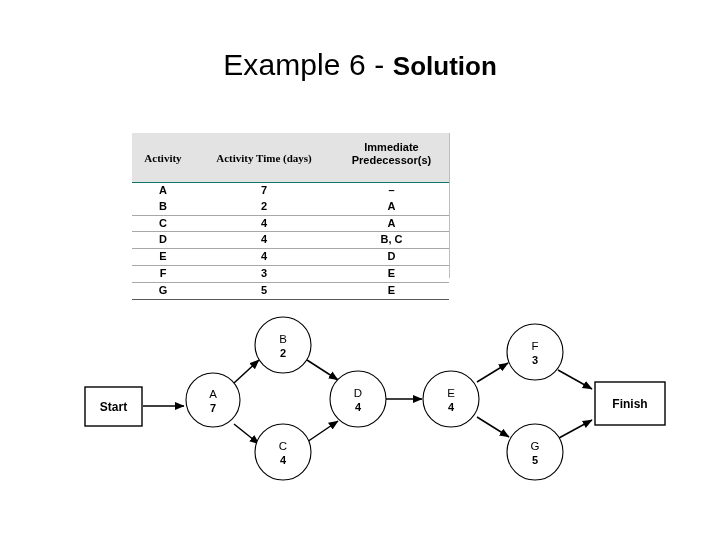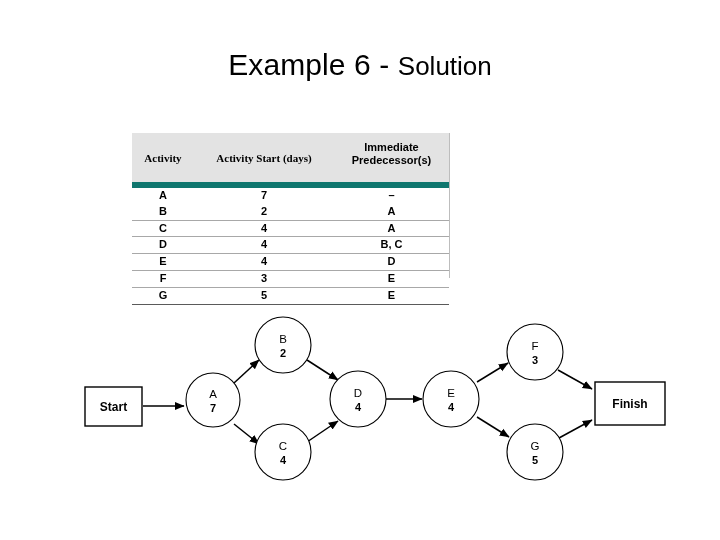--- a/index.html
+++ b/index.html
@@ -26,21 +26,21 @@
     text-align: center;
     white-space: nowrap;
   }
   #slide-title .title-main {
     font-size: 30px;
     font-weight: normal;
     letter-spacing: 0.1px;
   }
   #slide-title .title-sub {
     font-size: 26px;
-    font-weight: normal;
+    font-weight: bold;
   }
 
   
   #activity-table {
     position: absolute;
     left: 132px;
     top: 133px;
     width: 317px;
   }
   #activity-table table {
@@ -53,21 +53,21 @@
     font-weight: bold;
     text-align: center;
     padding: 0;
     line-height: 15.8px;
     height: 15.8px;
   }
   #activity-table thead th {
     background: #e3e3e3;
     vertical-align: bottom;
     padding-bottom: 15px;
-    border-bottom: 6px solid #0f766e;
+    border-bottom: 1px solid #0f766e;
   }
   #activity-table thead .hdr-two-line {
     line-height: 13px;
     height: 31px;
     padding-top: 3px;
   }
   #activity-table thead .hdr-one-line {
     height: 31px;
     padding-top: 3px;
     font-family: Liberation Serif, serif;
@@ -141,21 +141,21 @@
 
   <div id="slide-title">
     <span class="title-main">Example 6 - </span><span class="title-sub">Solution</span>
   </div>
 
   <div id="activity-table">
     <table>
       <thead>
         <tr>
           <th class="col-activity hdr-one-line">Activity</th>
-          <th class="col-time hdr-one-line">Activity Start (days)</th>
+          <th class="col-time hdr-one-line">Activity Time (days)</th>
           <th class="col-pred hdr-two-line">
             <div>Immediate</div>
             <div>Predecessor(s)</div>
           </th>
         </tr>
       </thead>
       <tbody id="activity-table-body">
 
       <tr>
             <td class="col-activity">A</td>

